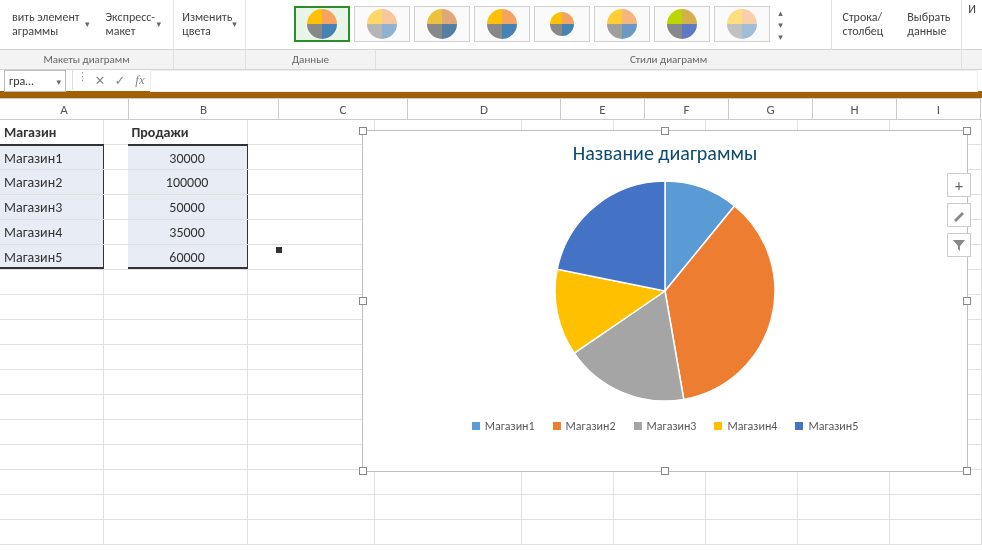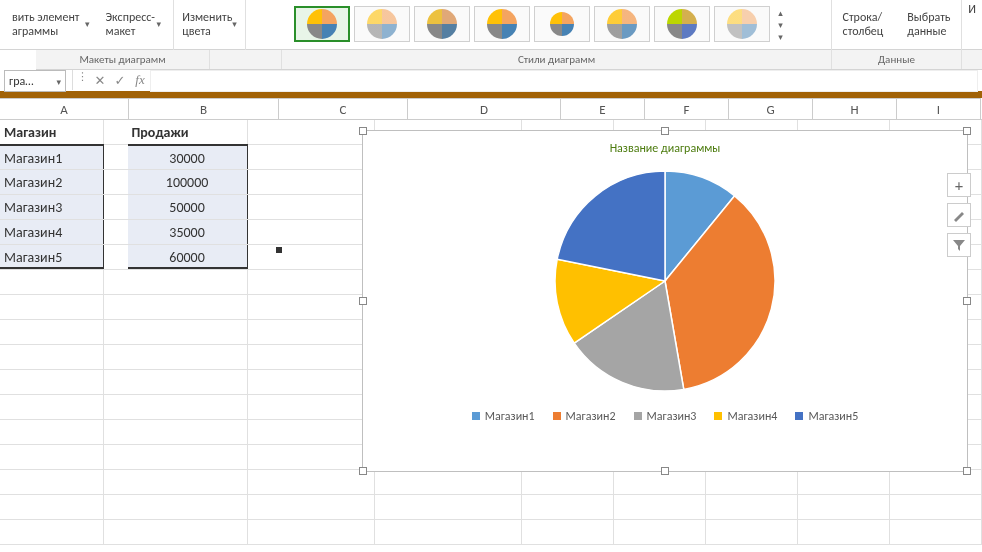--- a/index.html
+++ b/index.html
@@ -7,21 +7,21 @@
 
 
 .ribbon { height: 50px; background: #fff; border-bottom: 1px solid #d4d4d4; display: flex; align-items: flex-start; }
 .ribbon-group { display: flex; flex-direction: column; align-items: center; padding: 0 8px; height: 50px; border-right: 1px solid #e0e0e0; }
 .ribbon-group.wide { flex: 1; }
 .ribbon-btn { display: flex; flex-direction: row; align-items: center; font-size: 12px; color: #444; cursor: pointer; padding: 2px 4px; line-height: 1.2; }
 .ribbon-row { display: flex; gap: 4px; align-items: center; height: 30px; }
 .style-thumb { width: 56px; height: 36px; border: 1px solid #d0d0d0; background: #fafafa; display: flex; align-items: center; justify-content: center; cursor: pointer; }
 .style-thumb.selected { border: 2px solid #2a8f2a; background: #e8f5e8; }
 .mini-pie { width: 30px; height: 30px; border-radius: 50%; background: conic-gradient(#f4a460 0 90deg, #4682b4 90deg 180deg, #888 180deg 270deg, #ffc107 270deg 360deg); }
-.ribbon-label-area { height: 20px; background: #f3f3f3; border-bottom: 1px solid #d4d4d4; display: flex; font-size: 11px; color: #666; margin-left: 36px; }
+.ribbon-label-area { height: 20px; background: #f3f3f3; border-bottom: 1px solid #d4d4d4; display: flex; font-size: 11px; color: #666; }
 .ribbon-label { text-align: center; border-right: 1px solid #e0e0e0; line-height: 20px; }
 
 
 .formula-bar { height: 28px; border-bottom: 7px solid #a16207; display: flex; background: #fff; }
 .name-box { width: 62px; height: 22px; border: 1px solid #bbb; margin: 0 4px; padding: 0 4px; font-size: 12px; display: flex; align-items: center; justify-content: space-between; }
 .name-box-drop { font-size: 9px; color: #666; }
 .fb-sep { width: 1px; height: 20px; background: #ddd; margin: 0 2px; }
 .fb-btn { width: 20px; height: 20px; display: flex; align-items: center; justify-content: center; color: #888; font-size: 13px; cursor: pointer; }
 .fb-fx { font-style: italic; font-family: Liberation Serif, serif; }
 .fb-input { flex: 1; height: 22px; border: 1px solid #eee; margin-right: 4px; padding: 0 4px; }
@@ -49,21 +49,21 @@
 .cH { width: 84px; }
 .cI { width: 84px; }
 
 
 .chart-obj { position: absolute; left: 362px; top: 32px; width: 606px; height: 342px; background: #fff; border: 1px solid #bfbfbf; }
 .chart-obj .handle { position: absolute; width: 8px; height: 8px; background: #fff; border: 1px solid #888; }
 .handle.tl { left: -4px; top: -4px; } .handle.tr { right: -4px; top: -4px; }
 .handle.bl { left: -4px; bottom: -4px; } .handle.br { right: -4px; bottom: -4px; }
 .handle.tm { left: 50%; top: -4px; margin-left: -4px; } .handle.bm { left: 50%; bottom: -4px; margin-left: -4px; }
 .handle.ml { left: -4px; top: 50%; margin-top: -4px; } .handle.mr { right: -4px; top: 50%; margin-top: -4px; }
-.chart-title { text-align: center; font-size: 12px; color: #4d7c0f; padding: 10px 0 6px; }
+.chart-title { text-align: center; font-size: 20px; color: #0c4a6e; padding: 10px 0 6px; }
 .chart-plot { display: flex; justify-content: center; }
 .chart-legend { display: flex; justify-content: center; gap: 18px; padding: 8px 0 10px; font-size: 12px; color: #595959; }
 .lg { display: flex; align-items: center; gap: 5px; }
 .lg-sw { width: 8px; height: 8px; }
 
 .side-btns { position: absolute; right: -4px; top: 42px; display: flex; flex-direction: column; gap: 6px; }
 .side-btn { width: 24px; height: 24px; border: 1px solid #ccc; background: #fff; display: flex; align-items: center; justify-content: center; font-size: 16px; color: #666; cursor: pointer; }
 
 .caret { font-size: 9px; color: #666; }
 
@@ -137,22 +137,22 @@
   <div class="ribbon-group" style="width:20px;border-right:none">
     <div class="ribbon-btn">
         <span>И</span>
       </div>
   </div>
 </div>
 
 <div class="ribbon-label-area">
   <div class="ribbon-label" style="width:174px">Макеты диаграмм</div>
   <div class="ribbon-label" style="width:72px"></div>
+  <div class="ribbon-label" style="width:130px">Данные</div>
   <div class="ribbon-label" style="flex:1">Стили диаграмм</div>
-  <div class="ribbon-label" style="width:130px">Данные</div>
   <div class="ribbon-label" style="width:20px;border-right:none"></div>
 </div>
 
 <div class="formula-bar">
   <div class="name-box">
     <span>гра…</span>
       <span class="name-box-drop">▾</span>
   </div>
   <div class="fb-sep"></div>
   <div style="font-size:11px;color:#888;padding:0 2px">⋮</div>

